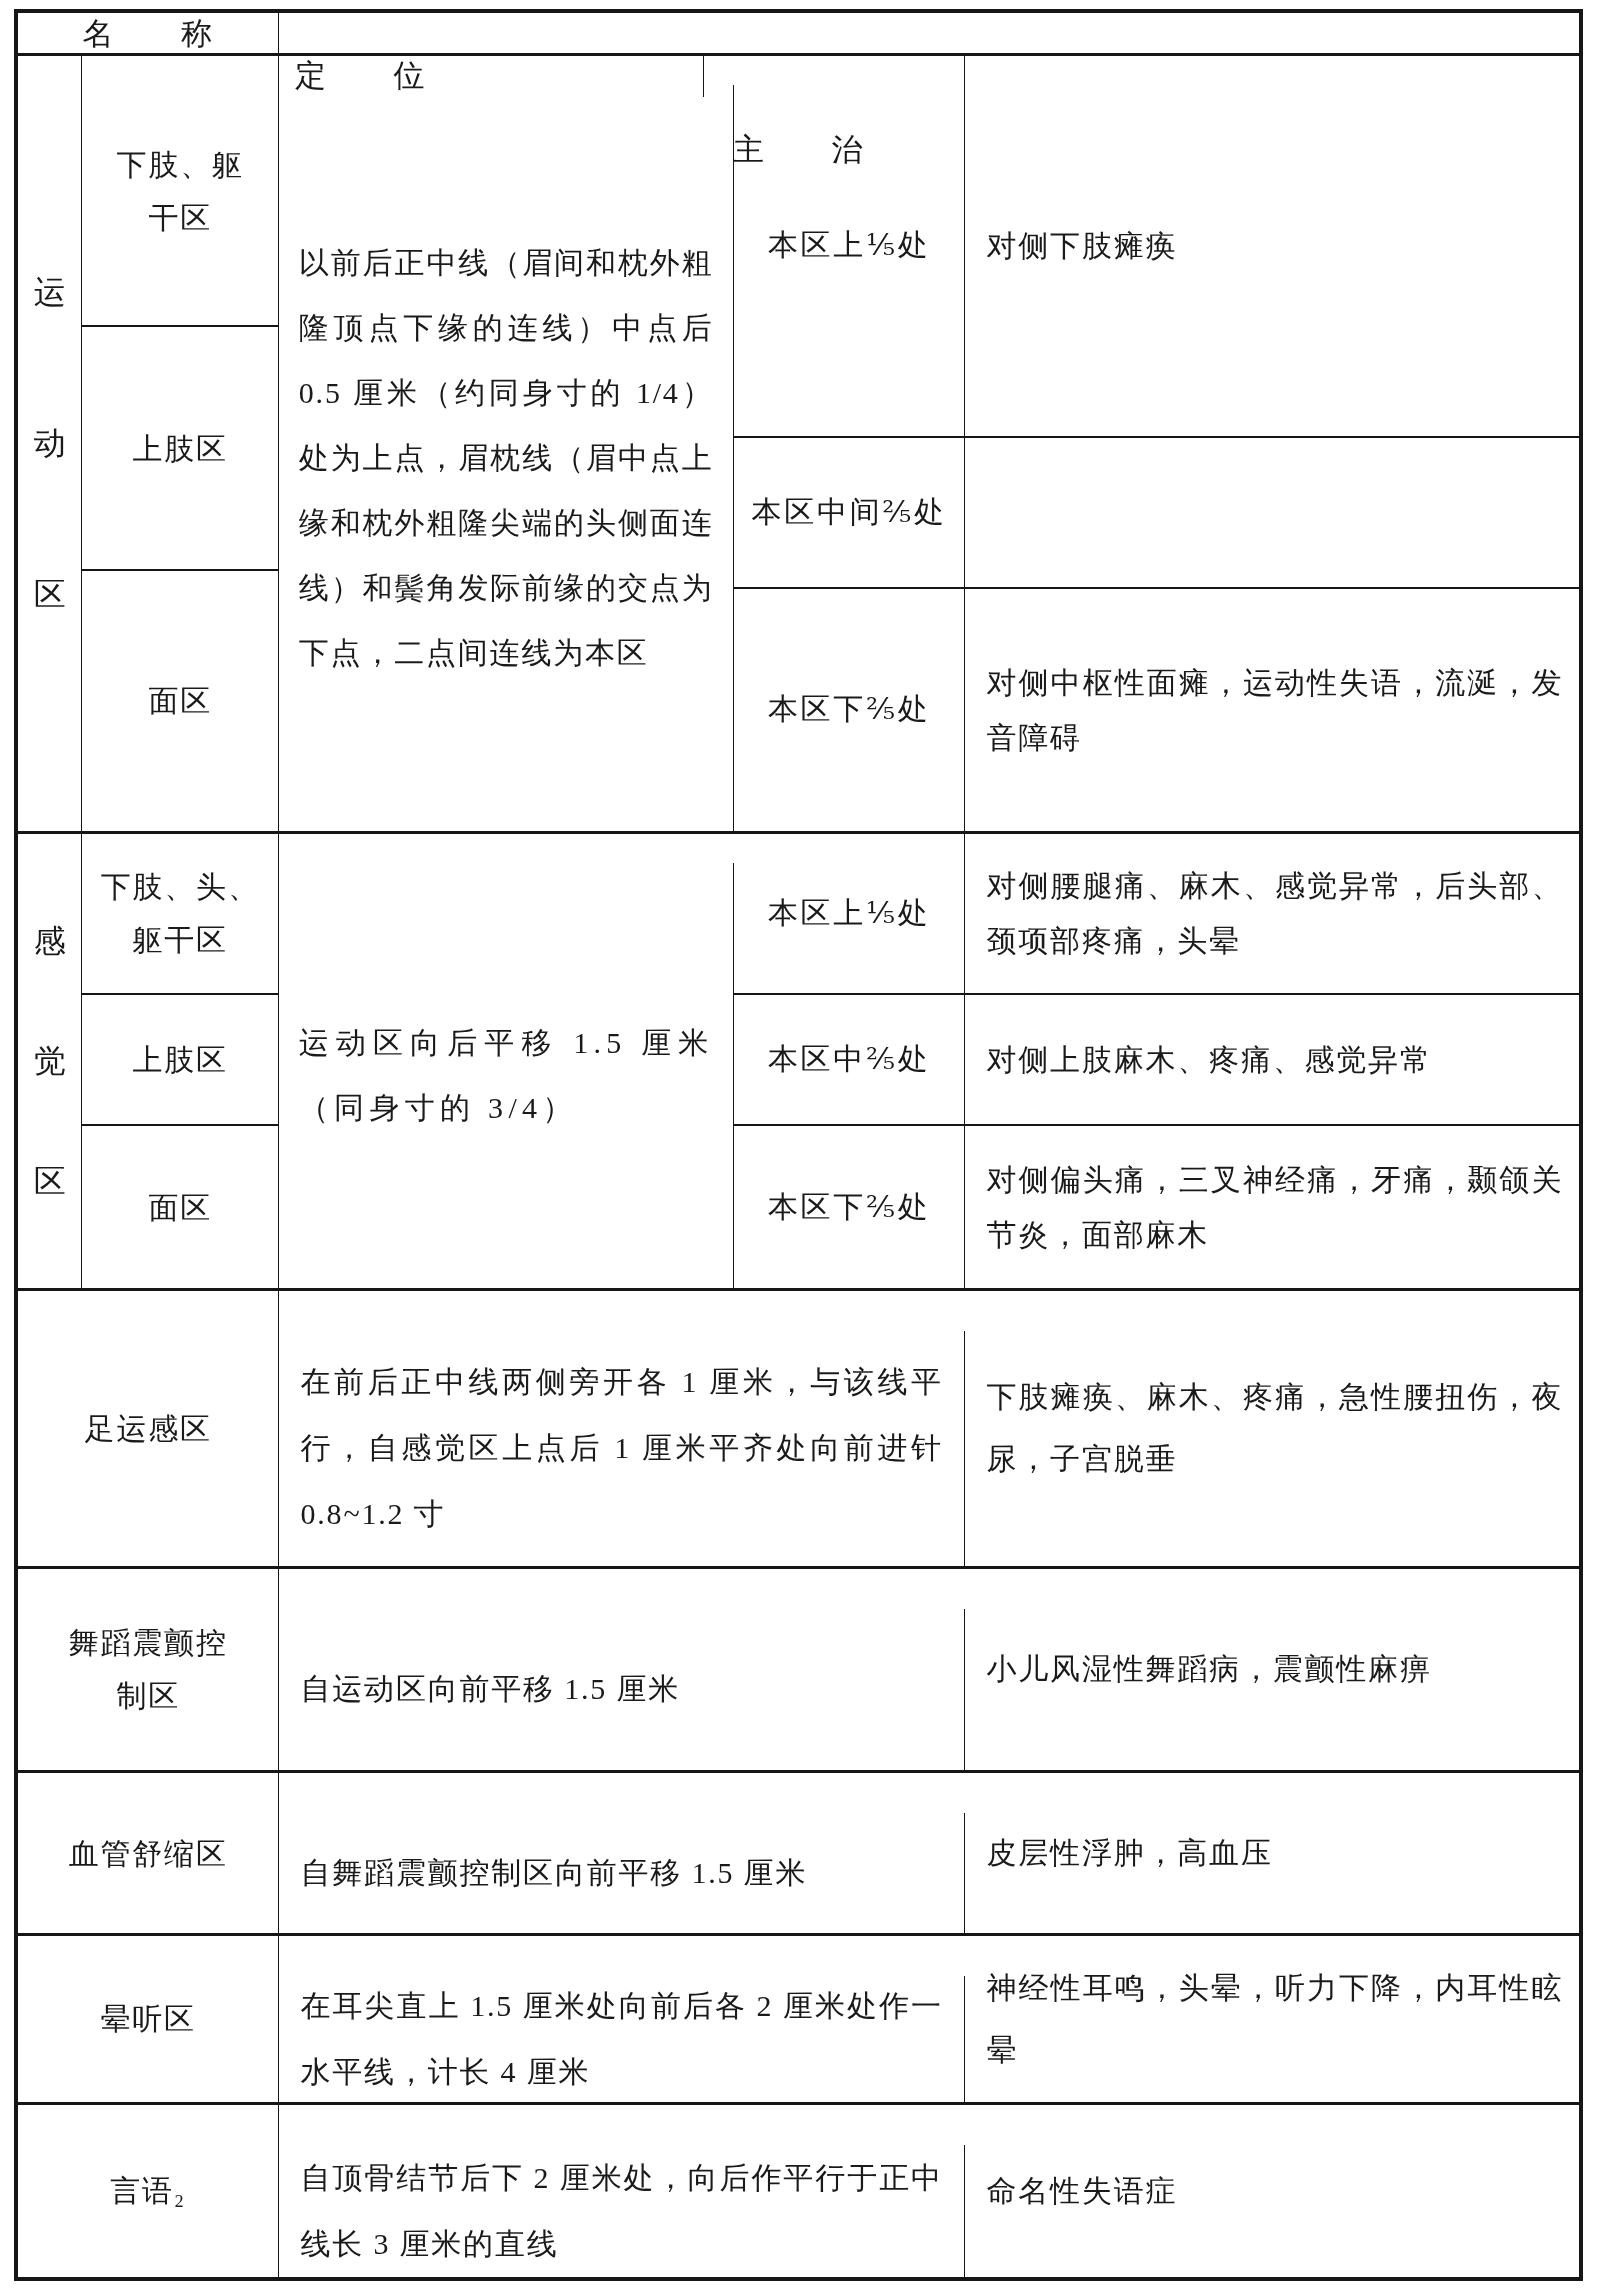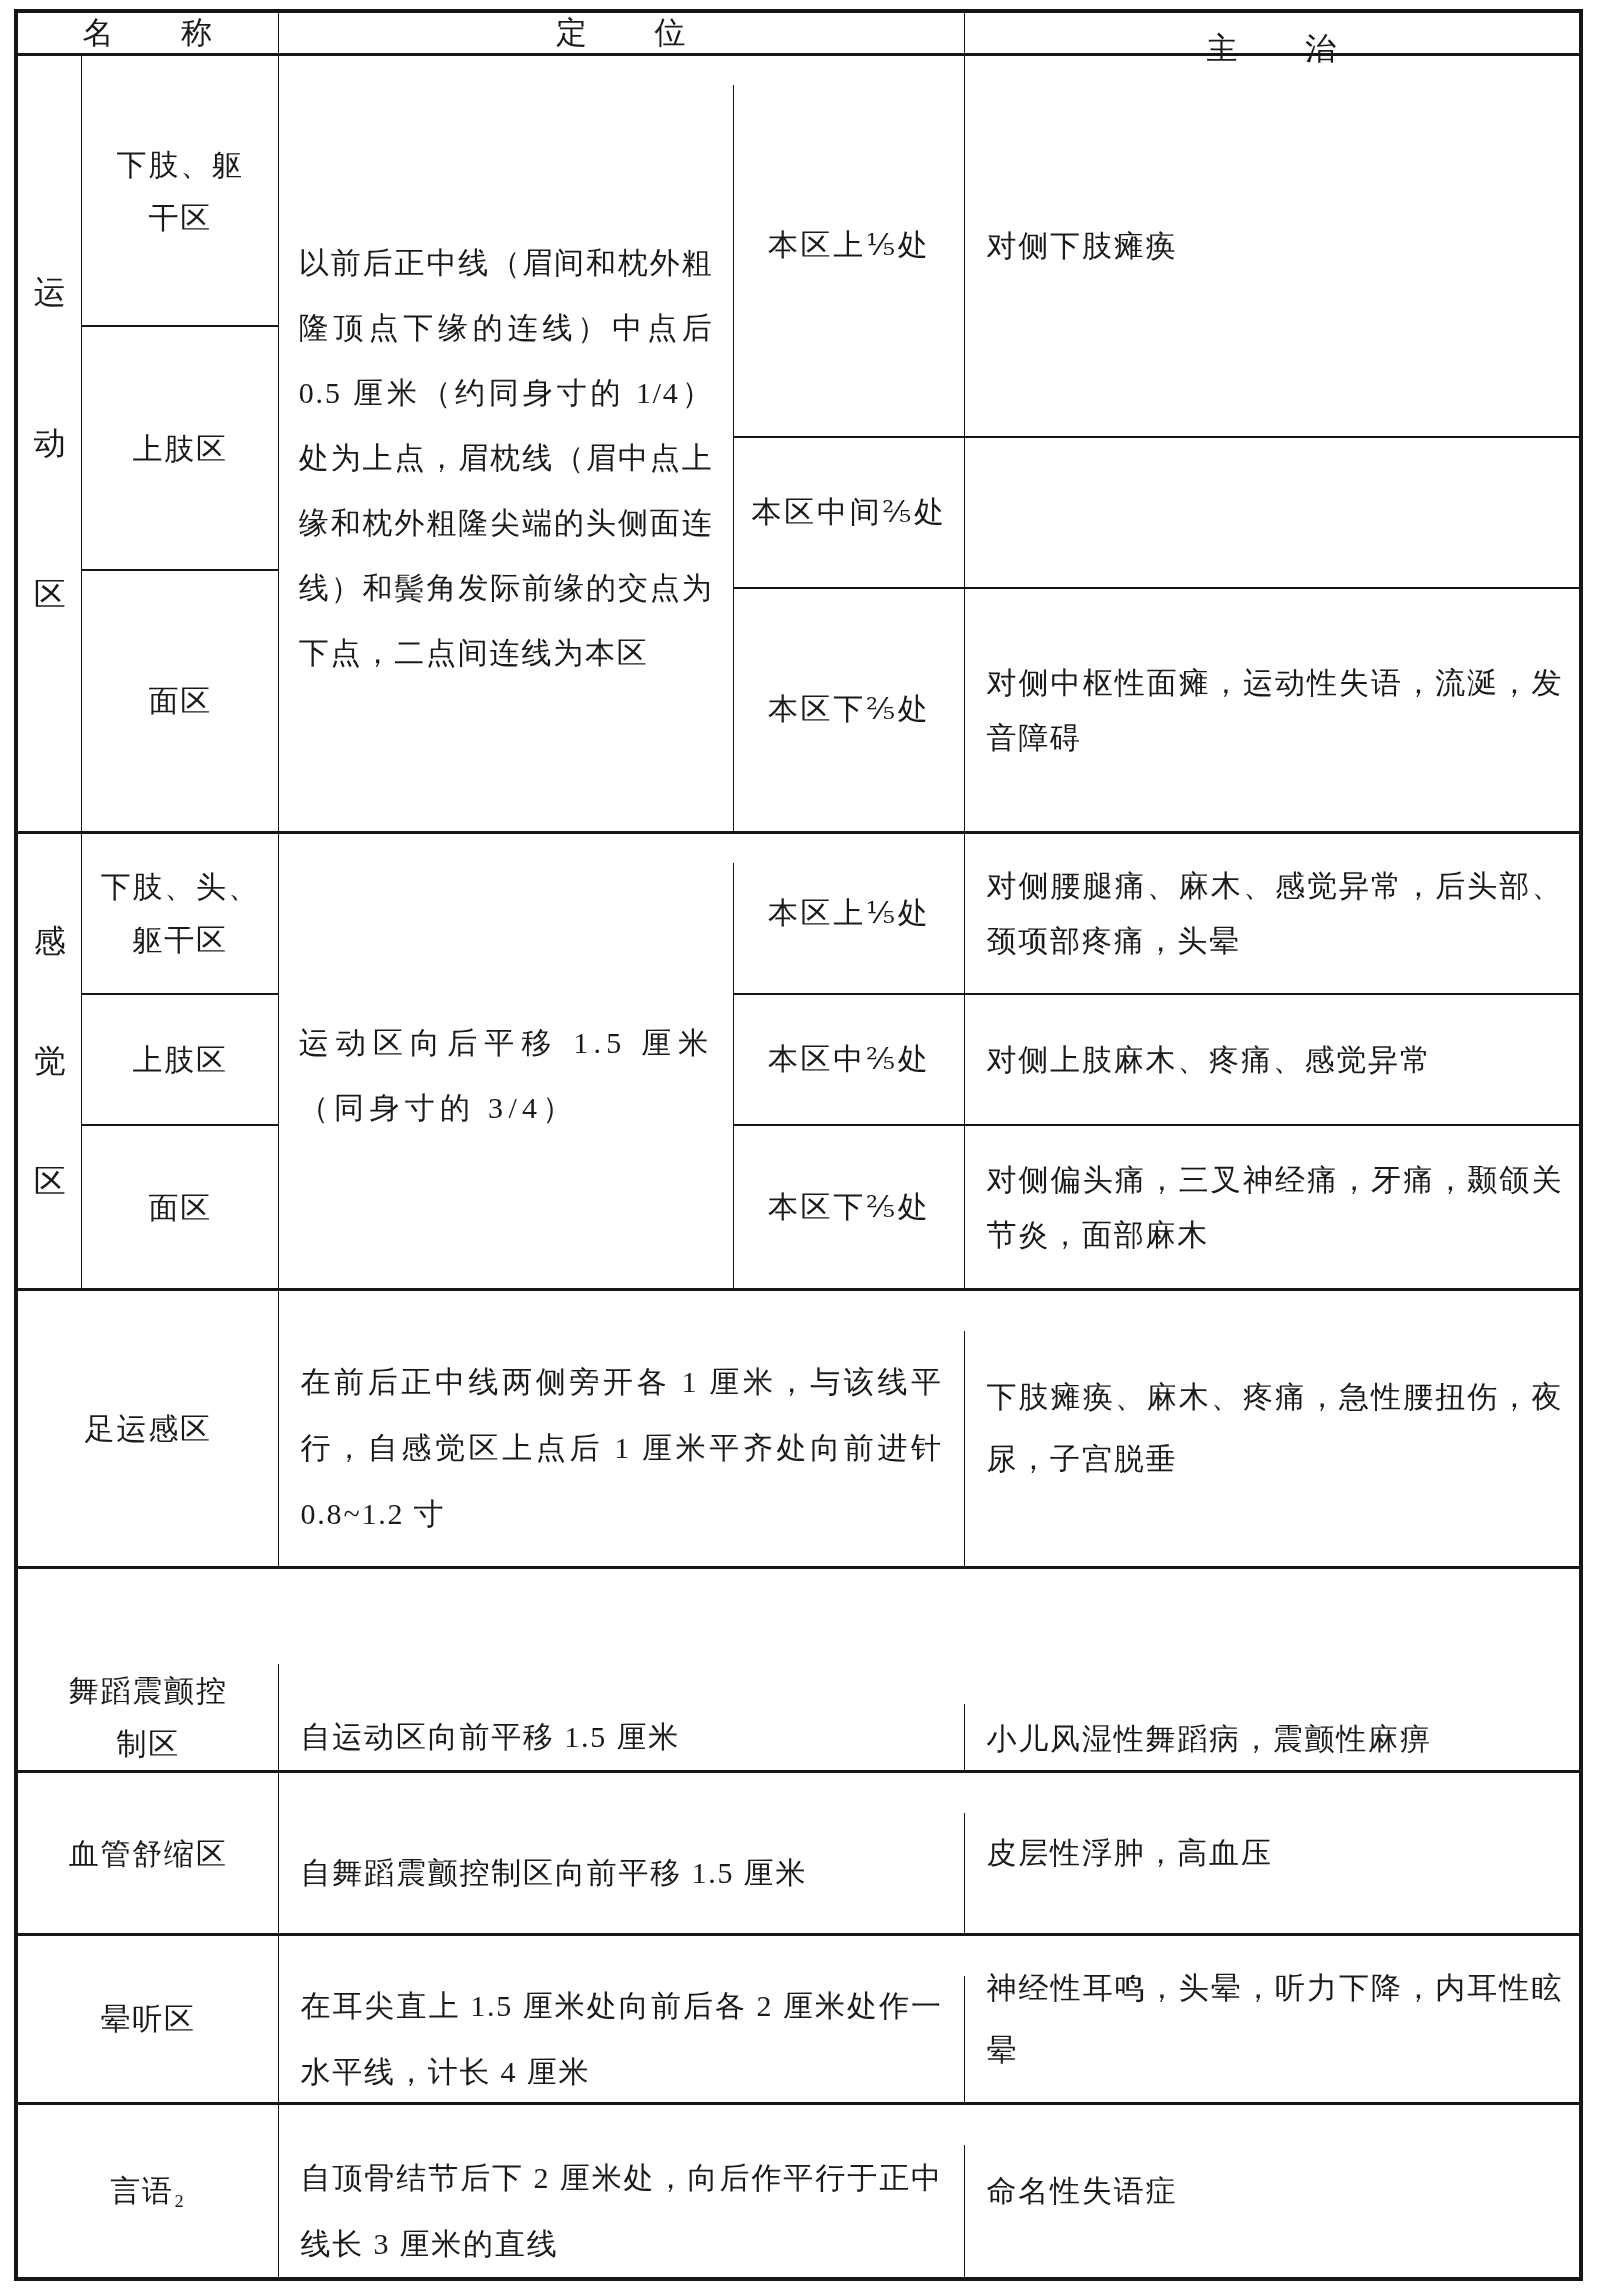--- a/index.html
+++ b/index.html
@@ -16,21 +16,21 @@
   .page{position:relative;width:1600px;height:2295px;background:#ffffff;overflow:hidden;}
 
   .acu-table{
     position:absolute;left:14.2px;top:9px;width:1569px;height:2272px;
     border:4.4px solid var(--line);
     display:flex;flex-direction:column;
     background:#ffffff;
   }
 
   
-  .hrow{height:43px;display:flex;border-bottom:3.6px solid var(--line);}
+  .hrow{height:43px;display:flex;border-bottom:3.6px solid var(--line);flex-direction:column;}
   .hcell{
     display:flex;align-items:center;justify-content:center;
     font-size:31px;letter-spacing:1.8px;
   }
   .h-name{width:261px;border-right:1.8px solid var(--line);}
   .h-loc{width:686px;border-right:1.8px solid var(--line);}
   .h-ind{flex:1;margin-top:32px;}
 
   
   .cell{display:flex;align-items:center;font-size:30px;}
@@ -80,21 +80,21 @@
     justify-content:center;text-align:center;letter-spacing:2.7px;
   }
   .ind{
     flex:1;padding:0 16px 0 21.3px;
     line-height:55px;letter-spacing:1.8px;text-align:justify;
   }
 
   
   .srow{display:flex;border-bottom:3.6px solid var(--line);}
   .sr0{height:288px;}
-  .sr1{height:212px;align-items:flex-end;}
+  .sr1{height:212px;}
   .sr2{height:169px;}
   .sr3{height:169px;}
   .sr4{flex:1;border-bottom:none;}
   .s-name{
     width:261px;border-right:1.8px solid var(--line);
     justify-content:center;text-align:center;
     white-space:pre-line;line-height:53px;letter-spacing:1.8px;
   }
   .s-loc{
     width:686px;border-right:1.8px solid var(--line);

